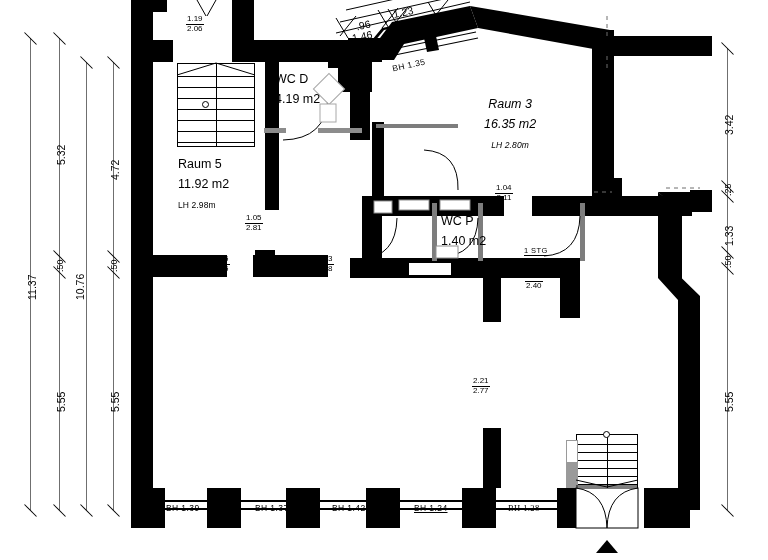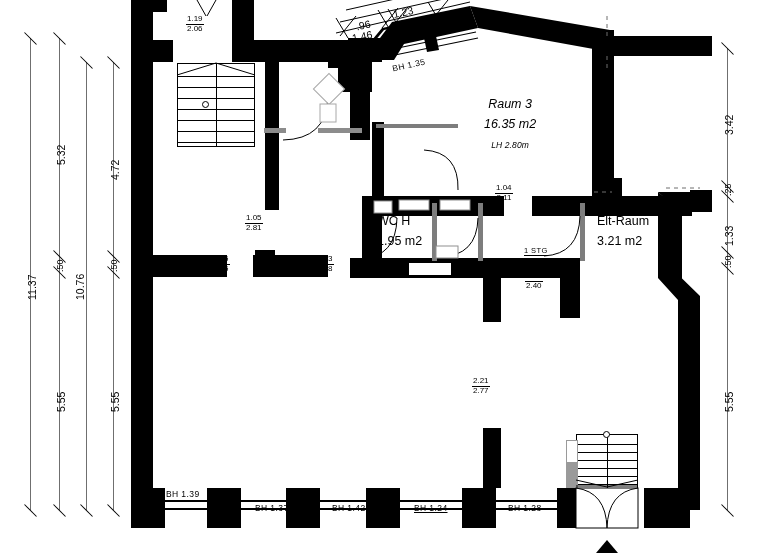--- a/index.html
+++ b/index.html
@@ -379,42 +379,47 @@
     </g>
 
     <g stroke="#6f6f6f" stroke-width="1" stroke-dasharray="4 4">
       <line x1="607" y1="16" x2="607" y2="36"></line>
       <line x1="607" y1="56" x2="607" y2="72"></line>
       <line x1="666" y1="188" x2="700" y2="188"></line>
       <line x1="594" y1="192" x2="612" y2="192"></line>
     </g>
   </svg>
 
+  <div class="room left" style="left:178px; top:153px;">
+    <span class="rname">Raum 5</span><br>
+    <span class="rarea">11.92 m2</span><br>
+    <span class="rlh">LH 2.98m</span>
+  </div>
 
 
   <div class="room" style="left:484px; top:93px;font-style:italic;">
     <span class="rname">Raum 3</span><br>
     <span class="rarea">16.35 m2</span><br>
     <span class="rlh">LH 2.80m</span>
   </div>
 
 
 
-
-  <div class="room left" style="left:377px; top:210px;">
-    <span class="rname">WC H</span><br>
-    <span class="rarea">1.95 m2</span>
-  </div>
-
-
-
-  <div class="room left" style="left:597px; top:210px;">
-    <span class="rname">Elt-Raum</span><br>
-    <span class="rarea">3.21 m2</span>
-  </div>
+  <div class="room left" style="left:275px; top:68px;">
+    <span class="rname">WC D</span><br>
+    <span class="rarea">4.19 m2</span>
+  </div>
+
+
+  <div class="room left" style="left:441px; top:210px;">
+    <span class="rname">WC P</span><br>
+    <span class="rarea">1.40 m2</span>
+  </div>
+
+
 
 
   <div class="frac" style="left:186px; top:15px;">
     <span class="top">1.19</span>
     <span class="bot">2.06</span>
   </div>
   <div class="frac" style="left:245px; top:214px;">
     <span class="top">1.05</span>
     <span class="bot">2.81</span>
   </div>
@@ -434,21 +439,21 @@
     <span class="top">1.03</span>
     <span class="bot">2.40</span>
   </div>
   <div class="frac" style="left:472px; top:377px;">
     <span class="top">2.21</span>
     <span class="bot">2.77</span>
   </div>
 
   <div class="bh" style="left:286px; top:53px;">BH  1.64</div>
   <div class="bh" style="left:392px; top:60px; transform:rotate(-12deg);">BH  1.35</div>
-  <div class="bh" style="left:166px; top:489px;">BH  1.39</div>
+  <div class="bh" style="left:166px; top:503px;">BH  1.39</div>
   <div class="bh" style="left:255px; top:503px;">BH  1.37</div>
   <div class="bh" style="left:332px; top:503px;">BH  1.42</div>
   <div class="bh" style="left:414px; top:503px;text-decoration:underline;">BH  1.24</div>
-  <div class="bh" style="left:508px; top:503px;">BH  1.28</div>
+  <div class="bh" style="left:508px; top:503px;font-family:Liberation Serif, serif;">BH  1.28</div>
 
   <div class="stg" style="left:524px; top:246px;">1  STG</div>
 
 </div>
 
 </body></html>

